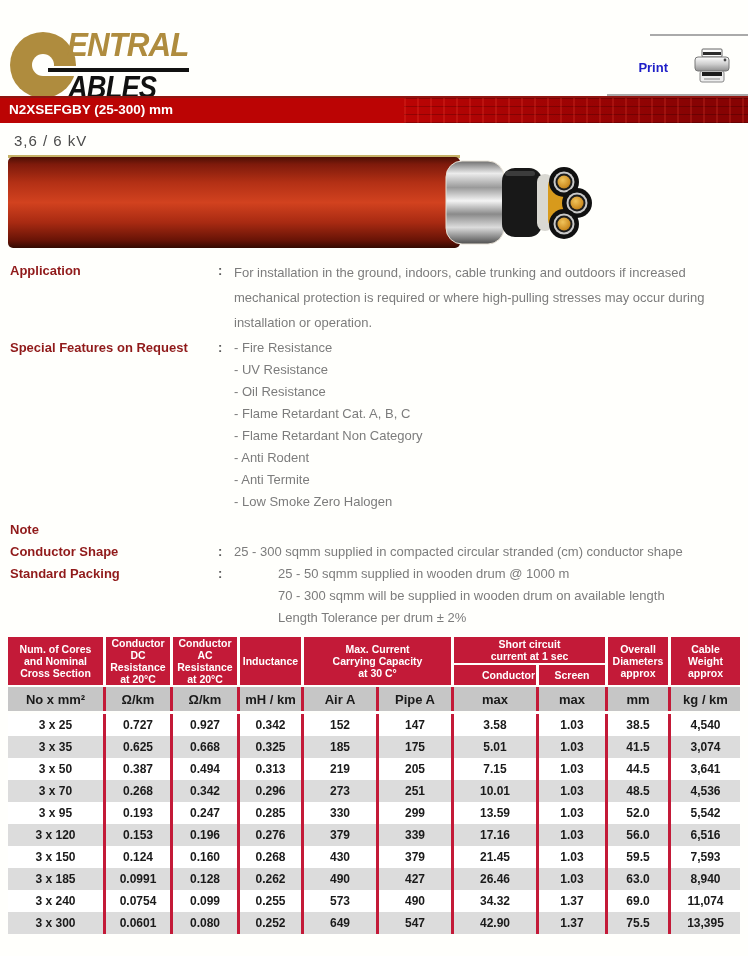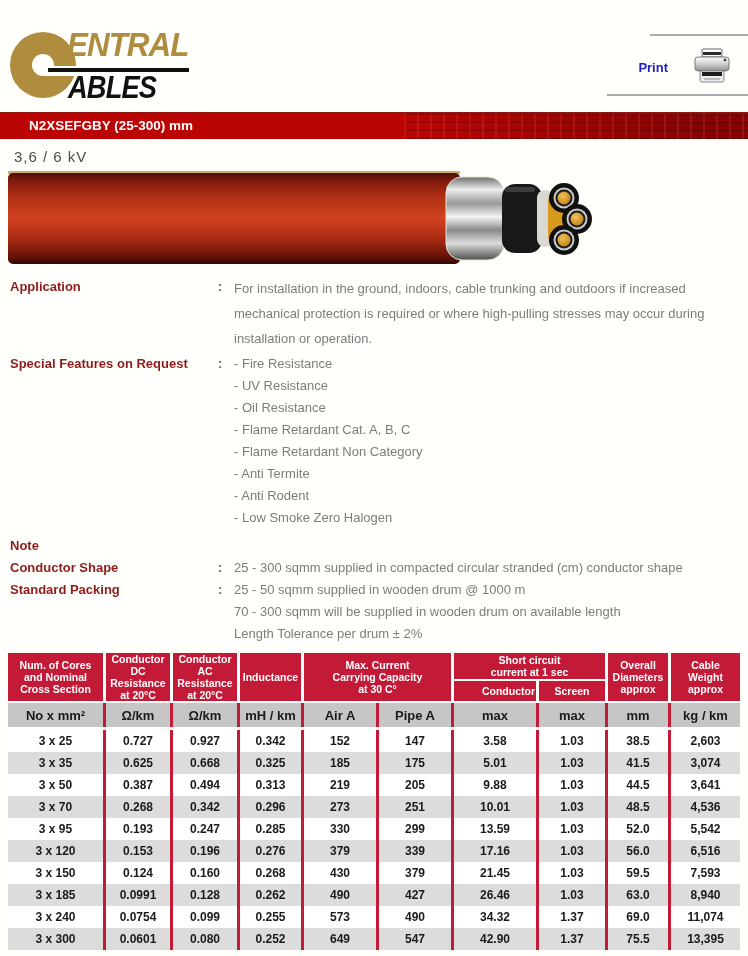--- a/index.html
+++ b/index.html
@@ -1,37 +1,37 @@
 <!DOCTYPE html>
 <html><head>
 <meta charset="utf-8">
 <style>
   html,body{margin:0;padding:0;background:#fff;}
   .page{position:relative;width:748px;min-height:956px;background:#fffffc;
         font-family:"Liberation Sans", sans-serif;overflow:hidden;}
 
   
-  .top{position:relative;height:112px;}
+  .top{position:relative;height:96px;}
   .logo{position:absolute;left:10px;top:24px;width:190px;height:80px;}
   .logo-c{position:absolute;left:0;top:8px;width:66px;height:66px;border-radius:50%;background:#AF8C3E;}
   .logo-c .hole{position:absolute;left:22px;top:22px;width:22px;height:22px;border-radius:50%;background:#fffffc;}
   .logo-c .slit{position:absolute;left:33px;top:34px;width:33px;height:10px;background:#fffffc;}
   .logo-line{position:absolute;left:38px;top:44px;width:141px;height:4px;background:#111;}
   .logo-top{position:absolute;left:57px;top:2px;font-size:33px;font-weight:bold;font-style:italic;
             color:#AF8C3E;letter-spacing:-1px;transform:scaleX(.95);transform-origin:left;}
   .logo-bottom{position:absolute;left:58px;top:46px;font-size:31px;font-weight:bold;font-style:italic;
             color:#111;letter-spacing:-1px;transform:scaleX(.88);transform-origin:left;}
   .rule{position:absolute;background:#aaa;height:2px;}
   .rule-top{left:650px;right:0;top:34px;}
   .rule-bottom{left:607px;right:0;top:94px;}
   .print{position:absolute;right:80px;top:60px;color:#2020C8;font-weight:bold;font-size:13px;cursor:pointer;text-decoration:none;}
   .printer{position:absolute;right:16px;top:48px;width:40px;height:38px;cursor:pointer;}
 
   
-  .titlebar{position:relative;height:25px;background:#BB0404;border-top:2px solid #8f1510;padding-left:20px;}
+  .titlebar{position:relative;height:25px;background:#BB0404;border-top:2px solid #8f1510;}
   .titlebar span{position:relative;z-index:2;display:block;padding-left:9px;line-height:24px;
                  color:#fff;font-weight:bold;font-size:13.5px;}
   .titlebar .mosaic{position:absolute;right:0;top:0;height:100%;width:46%;z-index:1;
     background-image:
       repeating-linear-gradient(90deg, rgba(255,90,70,.18) 0 2px, rgba(0,0,0,0) 2px 13px),
       repeating-linear-gradient(0deg, rgba(0,0,0,.22) 0 1px, rgba(0,0,0,0) 1px 8px),
       linear-gradient(90deg, rgba(0,0,0,0) 0%, rgba(0,0,0,.28) 85%);}
 
   .subtitle{margin:9px 16px 6px 14px;font-size:15px;color:#4b4b4b;letter-spacing:1px;}
 
@@ -39,21 +39,21 @@
   .cable{margin:4px 8px 0 8px;height:95px;}
 
   
   .info{margin:10px 0 0 10px;}
   .srow{display:flex;font-size:13px;}
   .slabel{width:208px;color:#901A1A;font-weight:bold;line-height:22px;flex:none;}
   .scolon{width:16px;color:#5e5e5e;font-weight:bold;line-height:22px;flex:none;}
   .scontent{flex:1;color:#7c7c7c;}
   .app-lines div{line-height:25px;}
   .feat-list div{line-height:22px;}
-  .pack-lines div{line-height:22px;}
+  .pack-lines div{line-height:22px;margin-left:44px;}
   .mb10{margin-bottom:2px;} .mb6{margin-bottom:6px;}
 
   
   .spec{--cols:95px 64px 64px 61px 72px 72px 82px 66px 60px 69px;
         margin:8px 8px 0 8px;width:732px;}
   .thead{display:grid;grid-template-columns:var(--cols);grid-template-rows:26px 20px;
          column-gap:3px;row-gap:2px;}
   .th{background:#C31A38;color:#fff;font-weight:bold;font-size:10.5px;line-height:12px;
       display:flex;align-items:center;justify-content:center;text-align:center;white-space:pre-line;}
   .r2{grid-row:1/3;}
@@ -183,22 +183,22 @@
 
     <div class="srow mb6">
       <div class="slabel">Special Features on Request</div>
       <div class="scolon">:</div>
       <div class="scontent feat-list">
           <div>- Fire Resistance</div>
           <div>- UV Resistance</div>
           <div>- Oil Resistance</div>
           <div>- Flame Retardant Cat. A, B, C</div>
           <div>- Flame Retardant Non Category</div>
+          <div>- Anti Rodent</div>
           <div>- Anti Termite</div>
-          <div>- Anti Rodent</div>
           <div>- Low Smoke Zero Halogen</div>
         </div>
     </div>
 
     <div class="srow">
       <div class="slabel">Note</div>
     </div>
 
     <div class="srow">
       <div class="slabel">Conductor Shape</div>
@@ -262,42 +262,42 @@
         <div class="trow">
         <div class="td">3 x 25</div>
         <div class="td">0.727</div>
         <div class="td">0.927</div>
         <div class="td">0.342</div>
         <div class="td">152</div>
         <div class="td">147</div>
         <div class="td">3.58</div>
         <div class="td">1.03</div>
         <div class="td">38.5</div>
-        <div class="td">2,603</div>
+        <div class="td">4,540</div>
       </div>
         <div class="trow">
         <div class="td">3 x 35</div>
         <div class="td">0.625</div>
         <div class="td">0.668</div>
         <div class="td">0.325</div>
         <div class="td">185</div>
         <div class="td">175</div>
         <div class="td">5.01</div>
         <div class="td">1.03</div>
         <div class="td">41.5</div>
         <div class="td">3,074</div>
       </div>
         <div class="trow">
         <div class="td">3 x 50</div>
         <div class="td">0.387</div>
         <div class="td">0.494</div>
         <div class="td">0.313</div>
         <div class="td">219</div>
         <div class="td">205</div>
-        <div class="td">9.88</div>
+        <div class="td">7.15</div>
         <div class="td">1.03</div>
         <div class="td">44.5</div>
         <div class="td">3,641</div>
       </div>
         <div class="trow">
         <div class="td">3 x 70</div>
         <div class="td">0.268</div>
         <div class="td">0.342</div>
         <div class="td">0.296</div>
         <div class="td">273</div>

